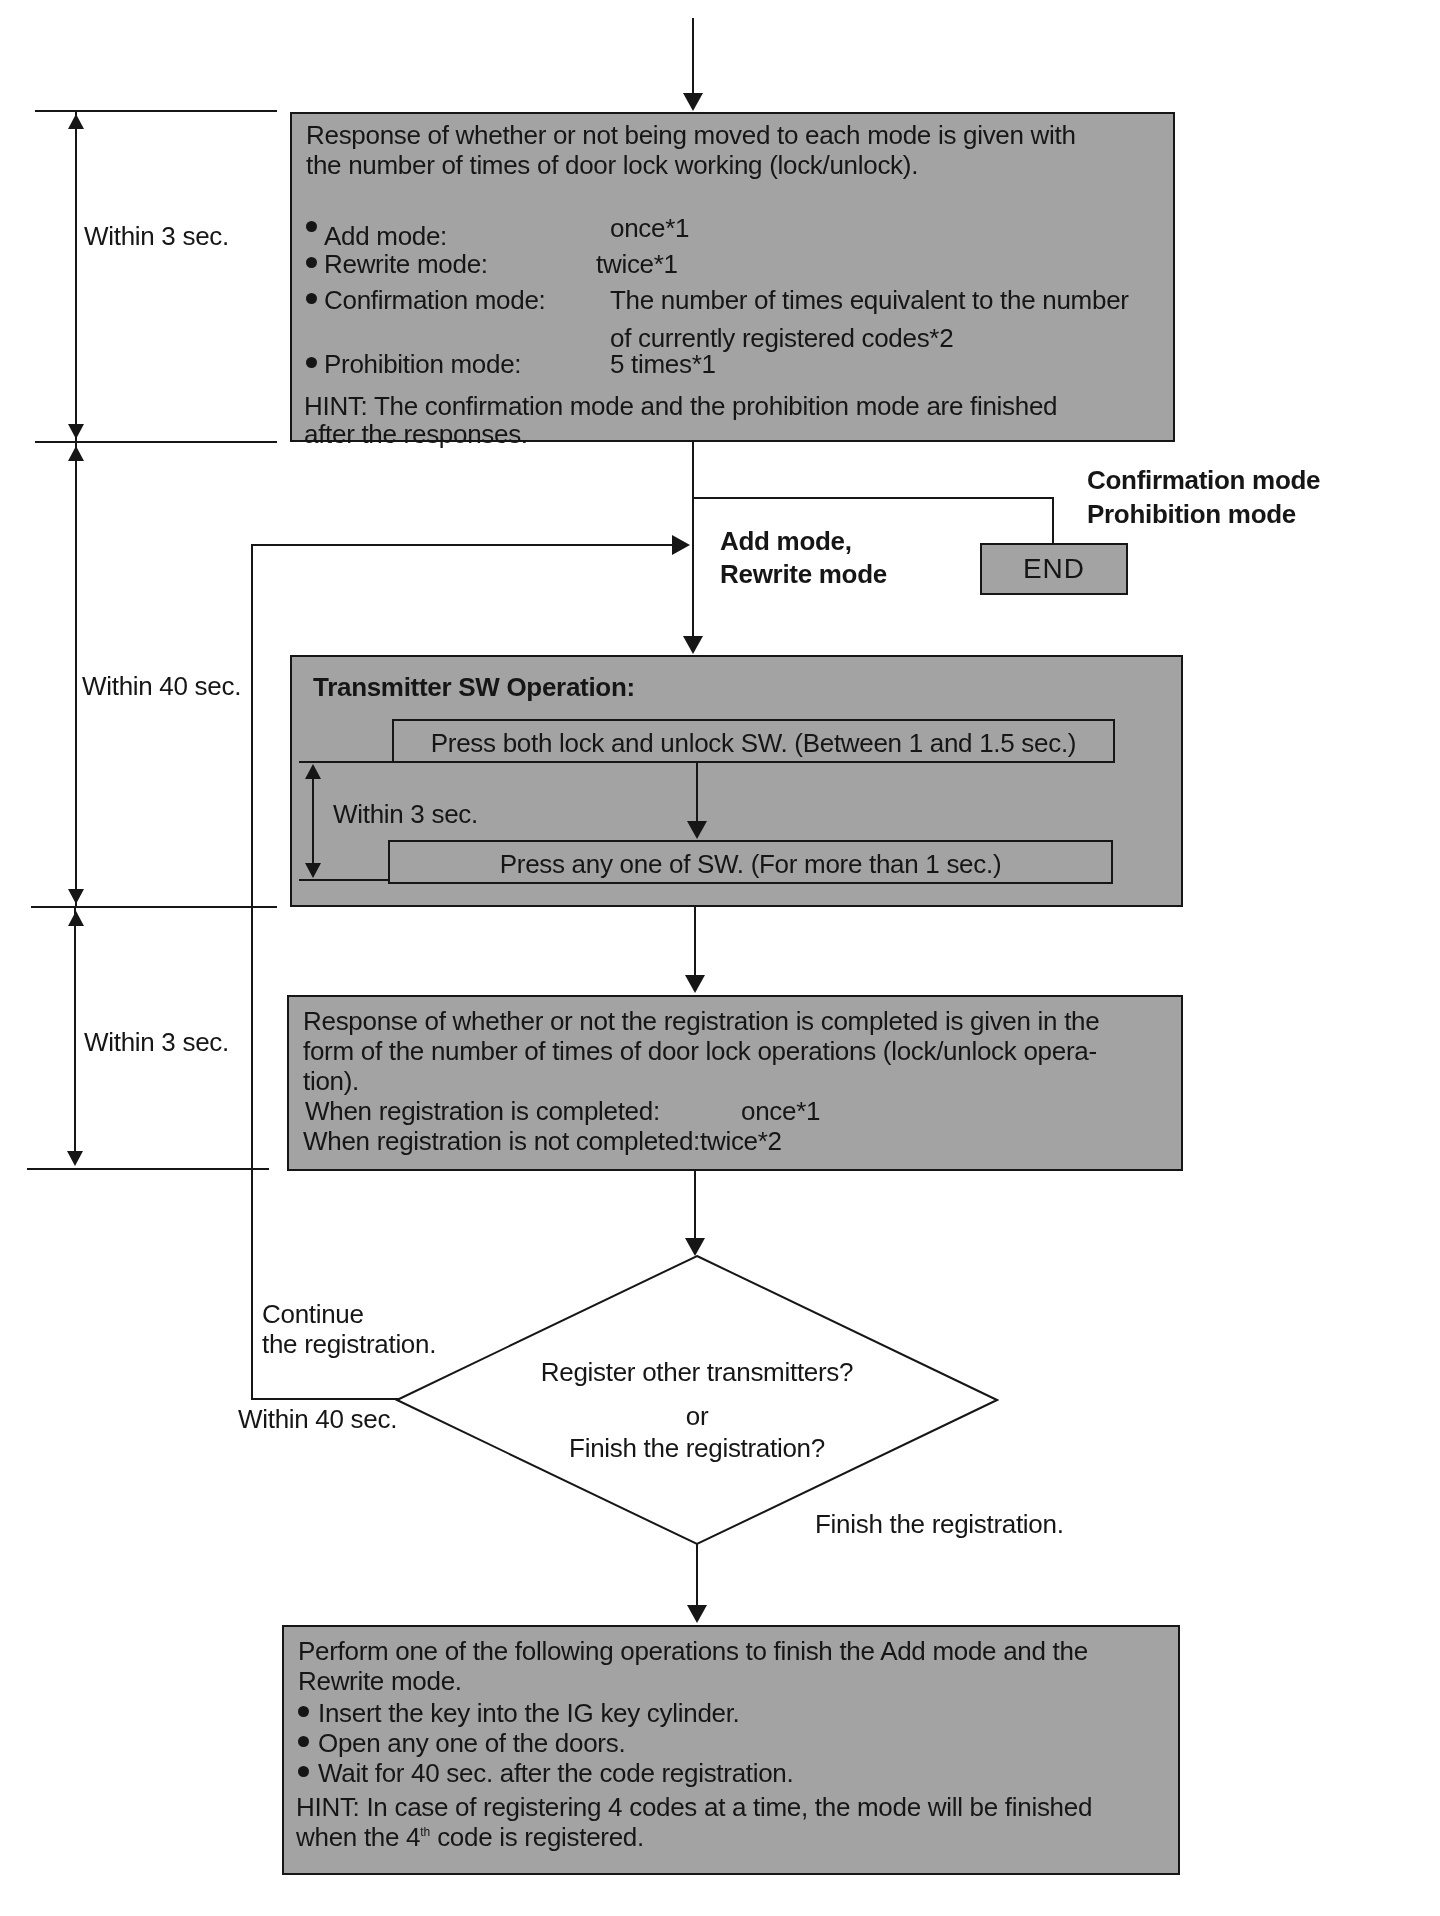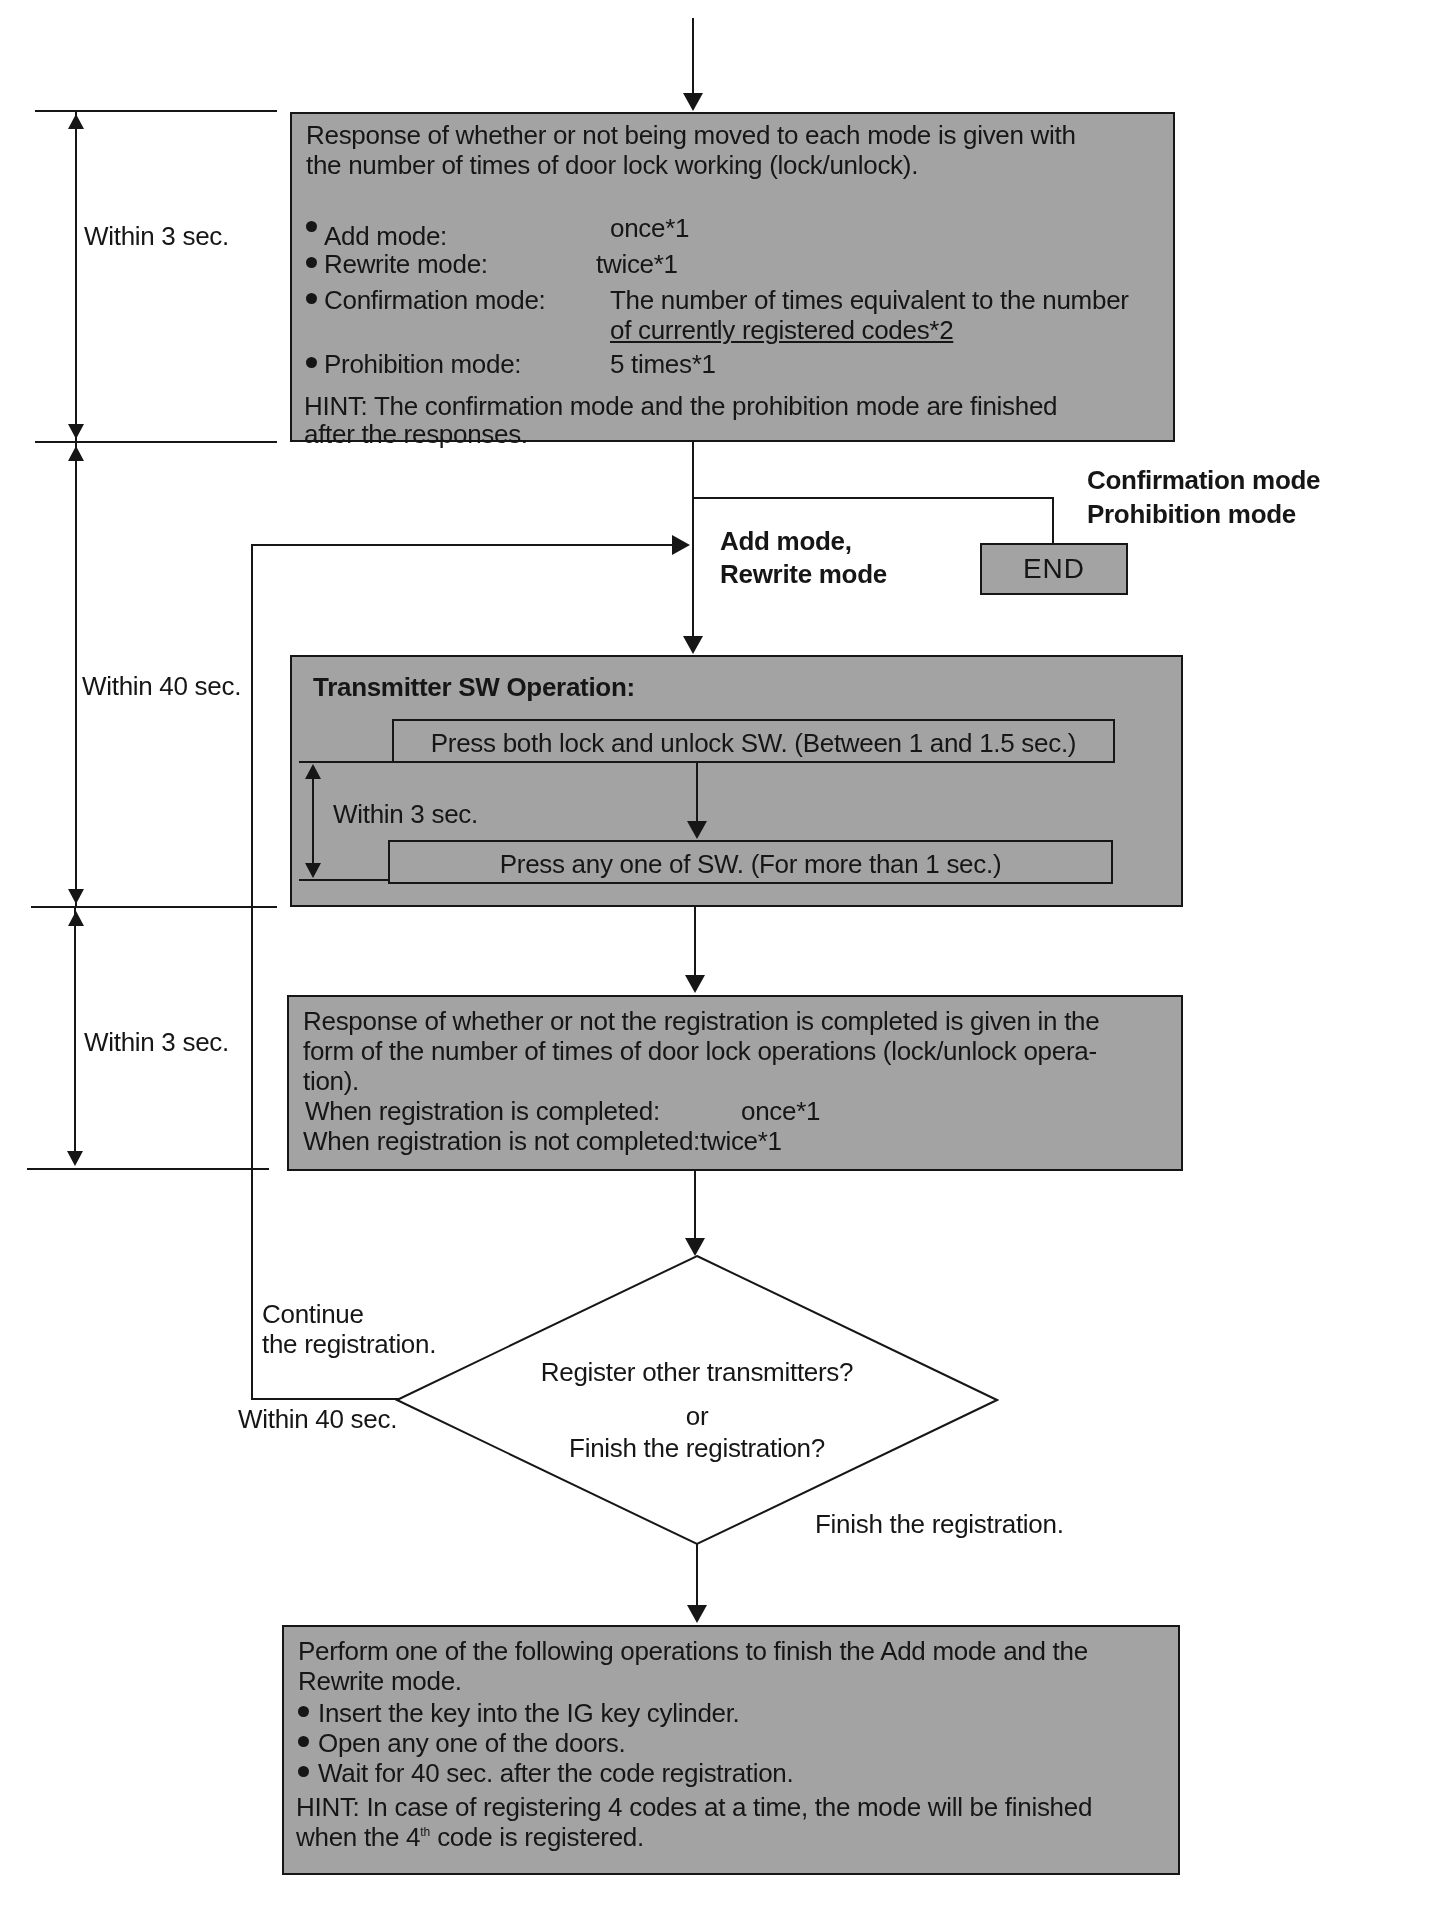--- a/index.html
+++ b/index.html
@@ -59,21 +59,21 @@
     <div class="t" style="left:32px;top:108px;">Add mode:</div>
     <div class="t" style="left:318px;top:100px;">once*1</div>
 
     <div class="dot" style="left:14px;top:143px;"></div>
     <div class="t" style="left:32px;top:136px;">Rewrite mode:</div>
     <div class="t" style="left:304px;top:136px;">twice*1</div>
 
     <div class="dot" style="left:14px;top:179px;"></div>
     <div class="t" style="left:32px;top:172px;">Confirmation mode:</div>
     <div class="t" style="left:318px;top:172px;">The number of times equivalent to the number</div>
-    <div class="t" style="left:318px;top:202px;text-decoration:underline;">of currently registered codes*2</div>
+    <div class="t" style="left:318px;top:210px;">of currently registered codes*2</div>
 
     <div class="dot" style="left:14px;top:243px;"></div>
     <div class="t" style="left:32px;top:236px;">Prohibition mode:</div>
     <div class="t" style="left:318px;top:236px;">5 times*1</div>
 
     <div class="t" style="left:12px;top:278px;">HINT: The confirmation mode and the prohibition mode are finished</div>
     <div class="t" style="left:12px;top:306px;">after the responses.</div>
   </div>
 
   <div class="line" style="left:692px;top:442px;width:2px;height:198px;"></div>
@@ -118,21 +118,21 @@
 
   <div class="line" style="left:694px;top:907px;width:2px;height:70px;"></div>
   <div class="ah-down" style="left:685px;top:975px;"></div>
 
   <div class="box" style="left:287px;top:995px;width:896px;height:176px;">
     <div class="t" style="left:14px;top:10px;">Response of whether or not the registration is completed is given in the</div>
     <div class="t" style="left:14px;top:40px;">form of the number of times of door lock operations (lock/unlock opera-</div>
     <div class="t" style="left:14px;top:70px;">tion).</div>
     <div class="t" style="left:16px;top:100px;">When registration is completed:</div>
     <div class="t" style="left:452px;top:100px;">once*1</div>
-    <div class="t" style="left:14px;top:130px;">When registration is not completed:twice*1</div>
+    <div class="t" style="left:14px;top:130px;">When registration is not completed:twice*2</div>
   </div>
 
   <div class="line" style="left:694px;top:1169px;width:2px;height:70px;"></div>
   <div class="ah-down" style="left:685px;top:1238px;"></div>
 
   <svg style="position:absolute;left:395px;top:1254px;" width="604" height="292" viewBox="0 0 604 292">
     <polygon points="302,2 602,146 302,290 2,146" fill="#ffffff" stroke="#161616" stroke-width="2"></polygon>
   </svg>
   <div class="t center" style="left:397px;top:1358px;width:600px;">Register other transmitters?</div>
   <div class="t center" style="left:397px;top:1402px;width:600px;">or</div>

